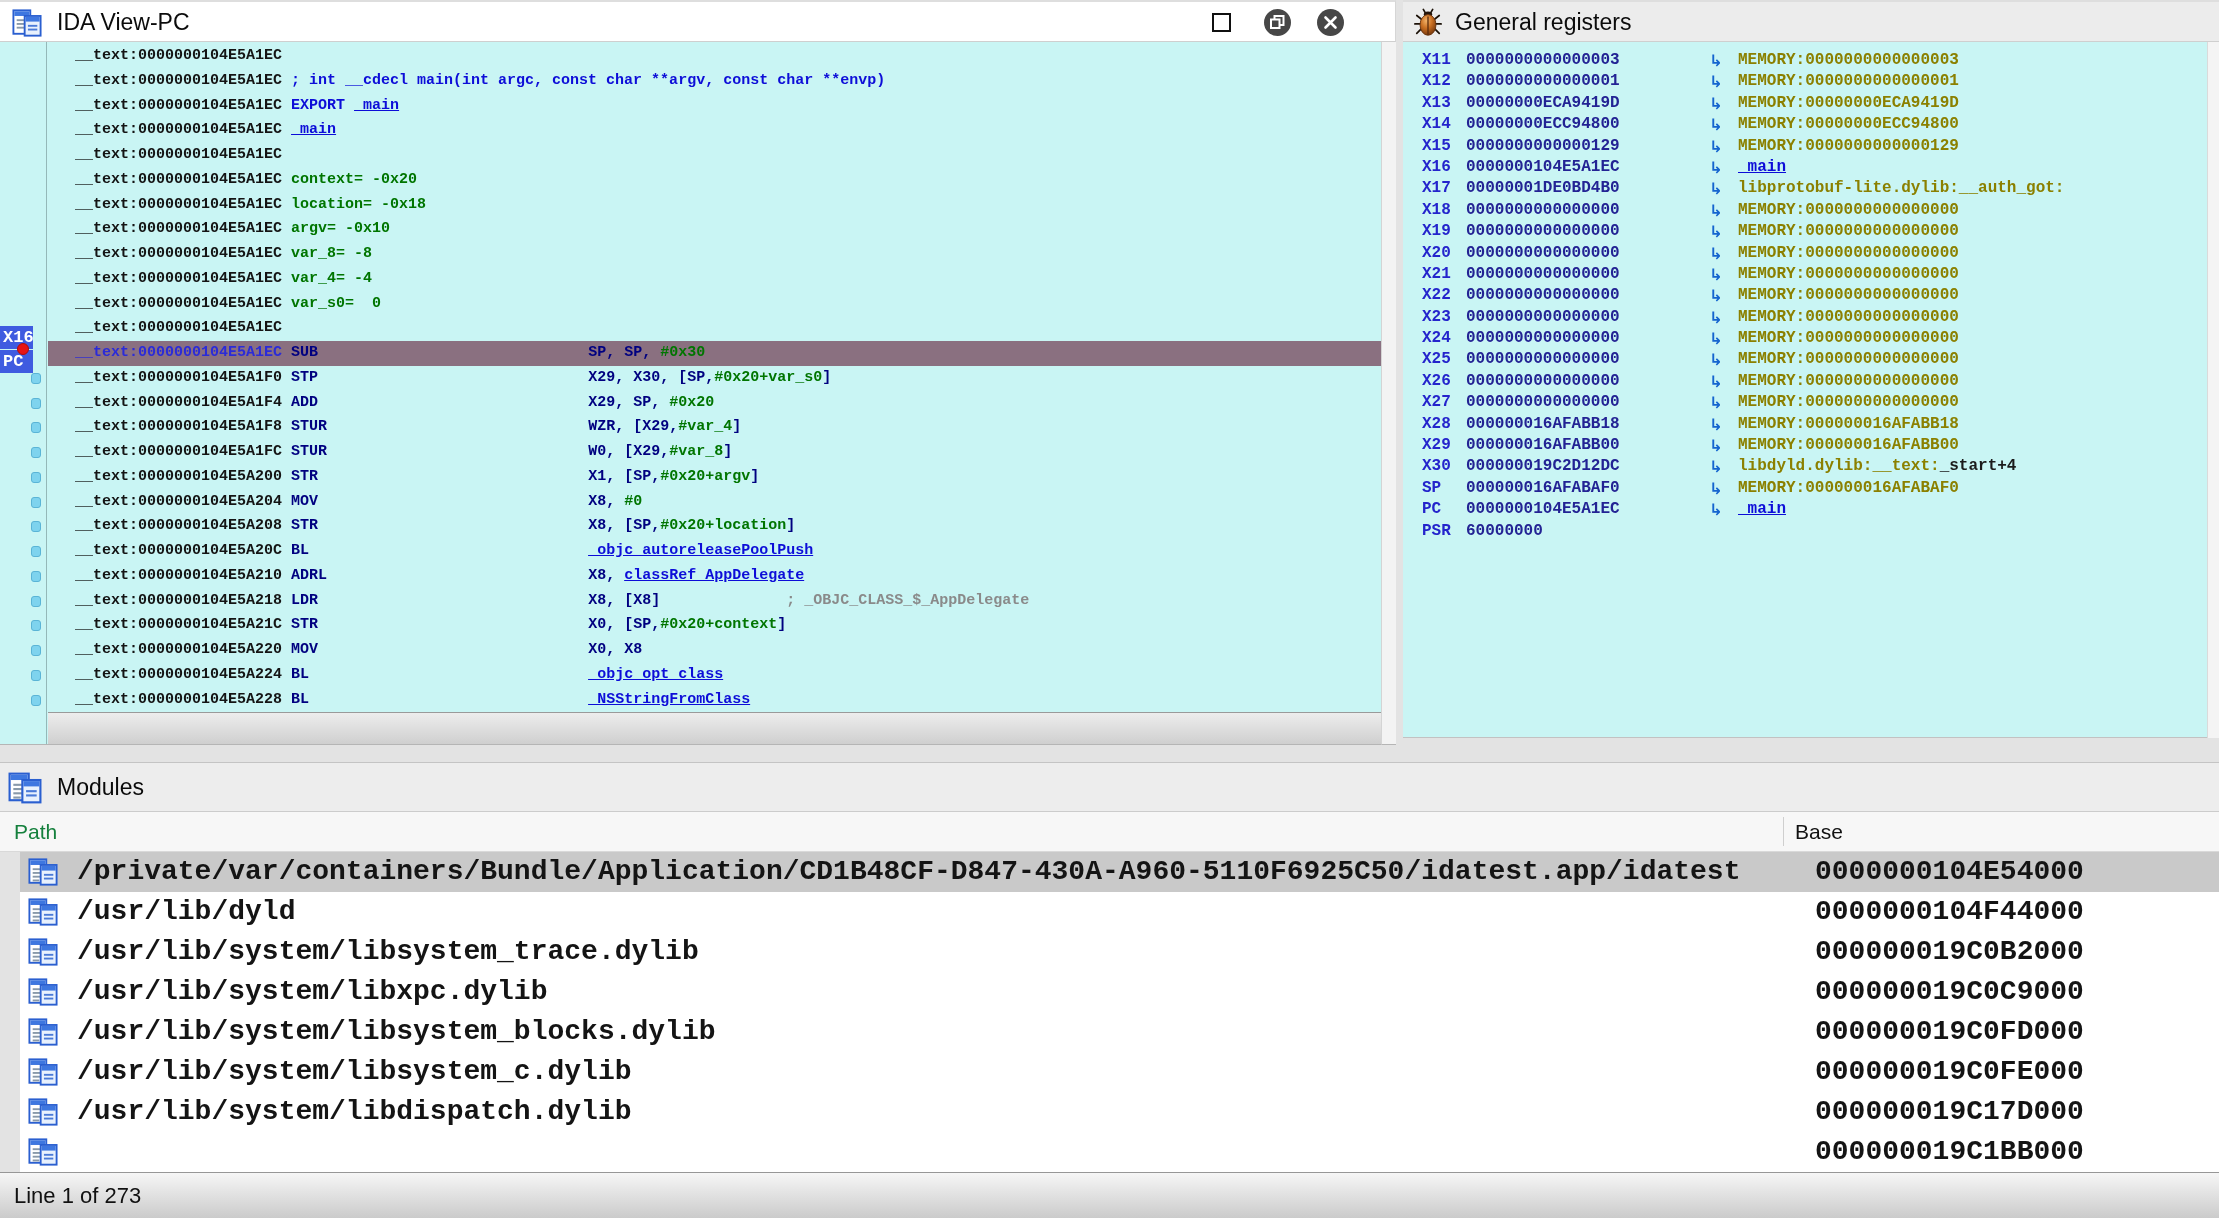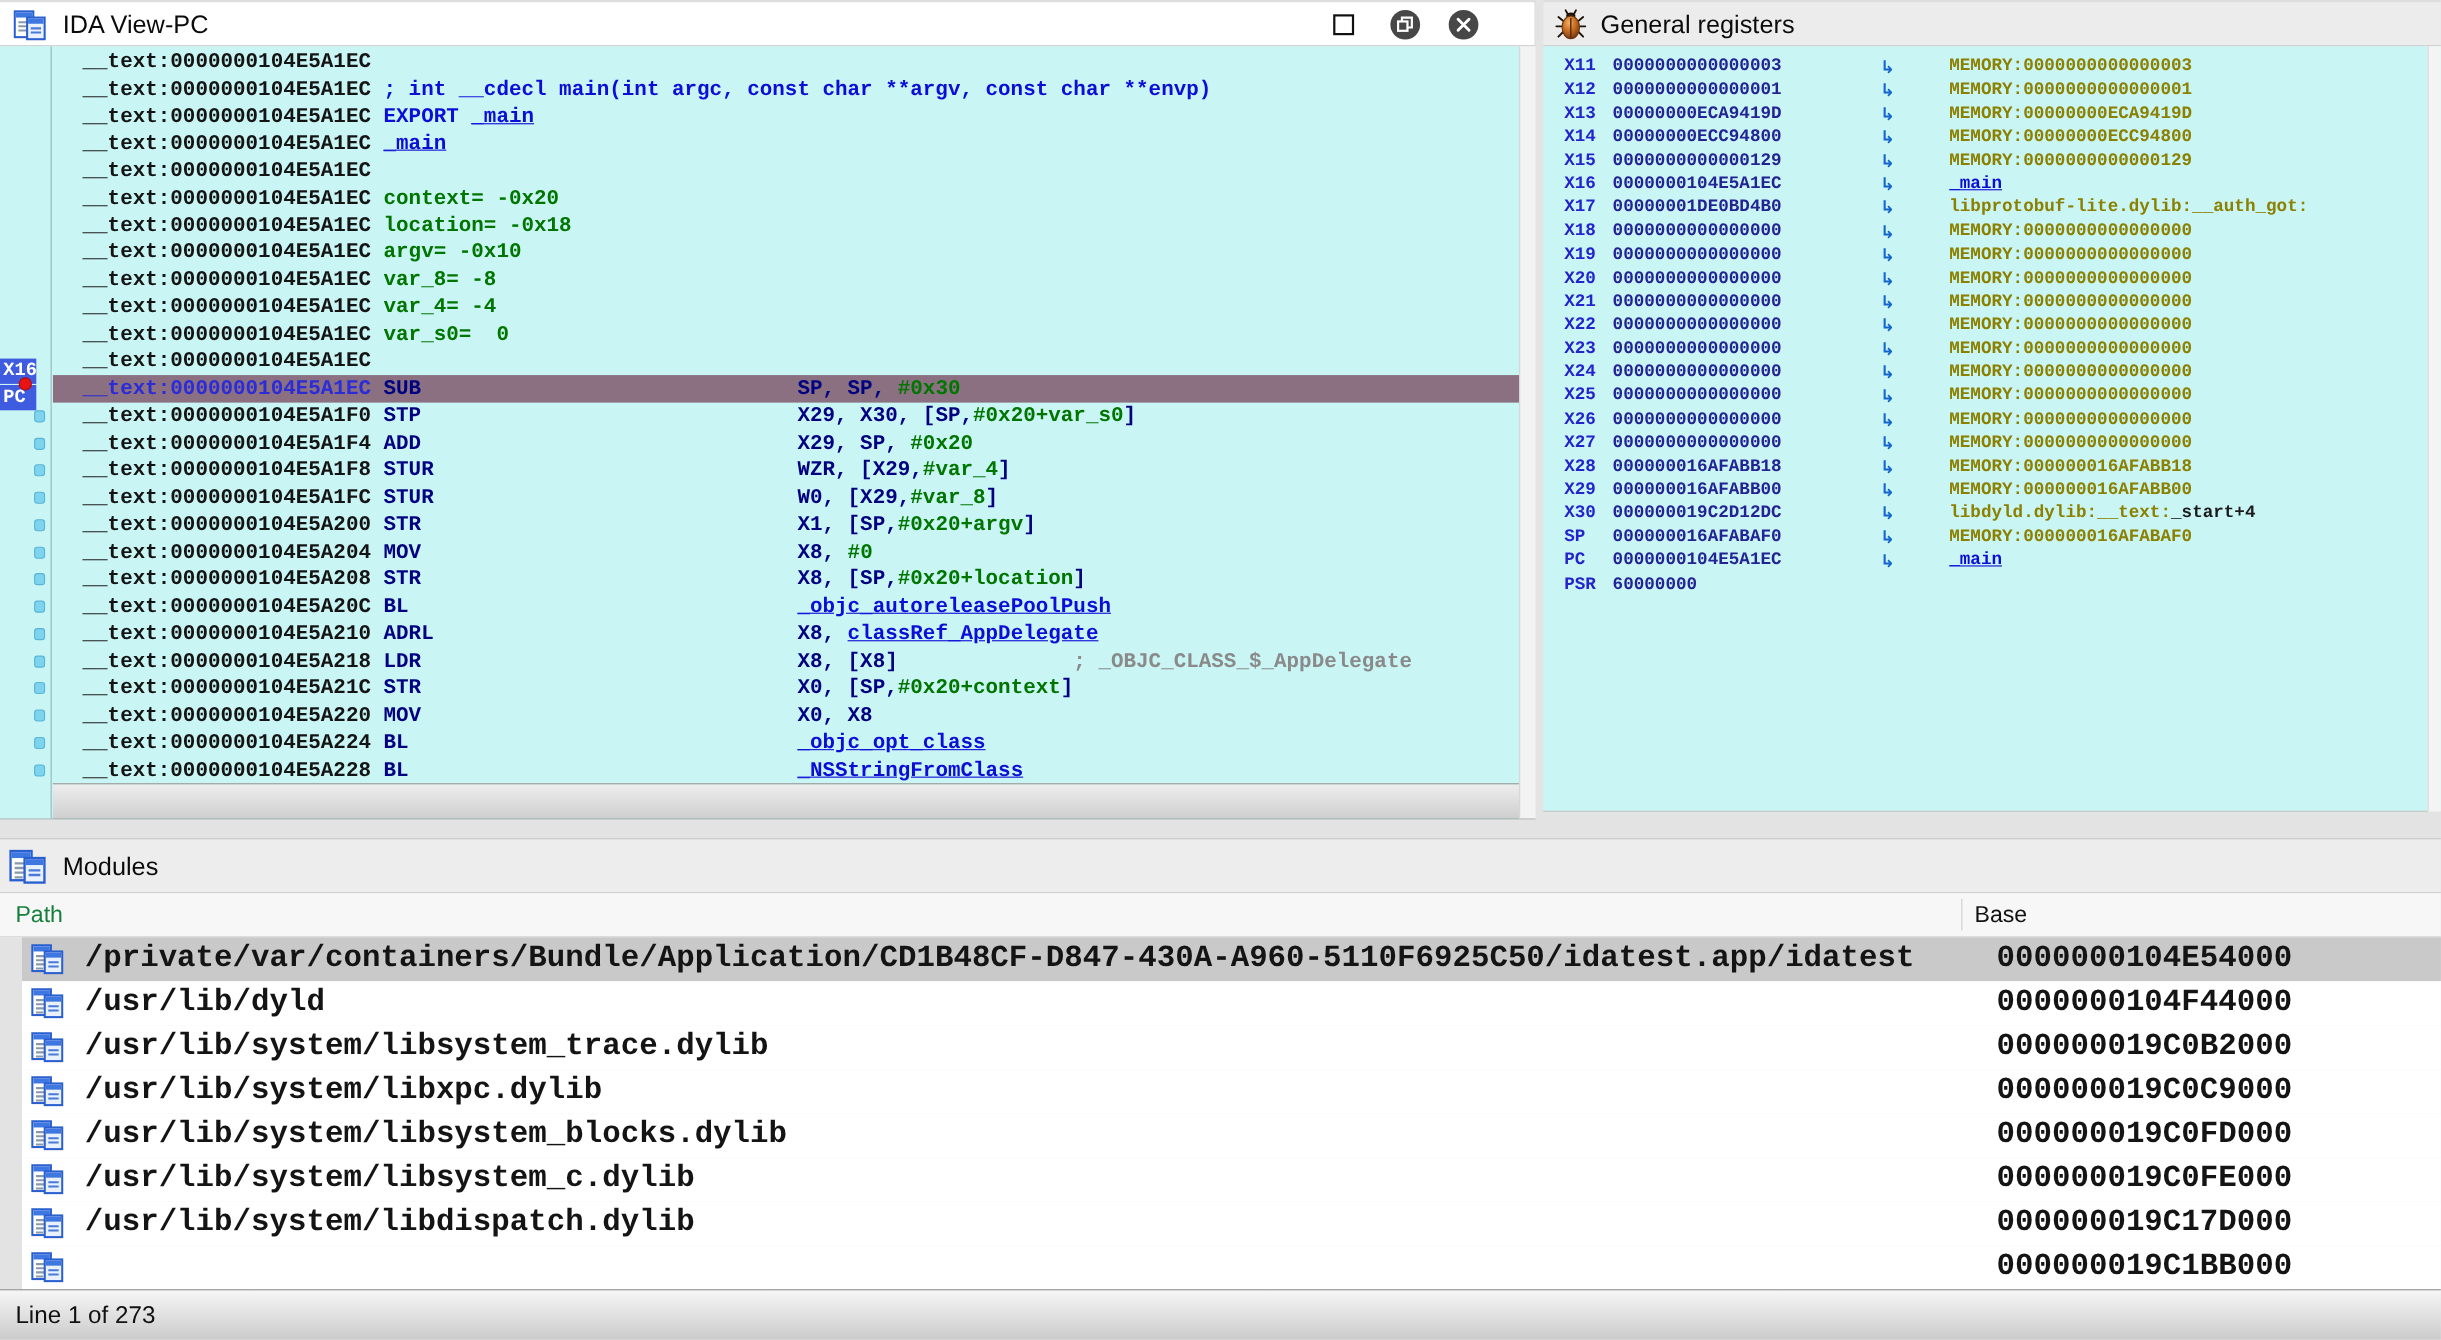--- a/index.html
+++ b/index.html
@@ -51,21 +51,21 @@
   #lbl-pc  { top:308px; }
   #red-dot { position:absolute; left:17px; top:301px; width:12px; height:12px;
              border-radius:50%; background:#e81414; border:1px solid #b20c0c; }
   .gdot { position:absolute; left:31px; width:10px; height:11px; border-radius:3px;
           background:#7ed3ee; border:1px solid #5ab4d6; }
 
   #dlines { position:absolute; left:48px; top:0; right:0; height:670px; overflow:hidden;
             padding-top:2px; }
   .dline { height:24.75px; line-height:24.75px; white-space:pre; padding-left:27px;
            font-family:"Liberation Mono","DejaVu Sans Mono",monospace; font-weight:bold;
-           font-size:19px; }
+           font-size:15px; }
   .dline.hl { background:#8a7080; }
   .s-a  { color:#141414; }
   .s-ah { color:#2b2bd8; }
   .s-i  { color:#000080;font-family:Liberation Mono, monospace; }
   .s-g  { color:#007500; }
   .s-cb { color:#0d0dd8; }
   .s-lk { color:#0d0dd8; text-decoration:underline; }
   .s-gy { color:#8a8a8a; }
   .s-mem { color:#8b8000; }
   .s-drk { color:#1b1b1b; }
@@ -90,21 +90,21 @@
                  padding-top:8px; }
   #reg-scrollbar { position:absolute; right:0; top:42px; width:12px; height:696px;
                    background:#f4f4f4; border-left:1px solid #dadada; }
   .rrow { display:flex; height:21.4px; line-height:21.4px; padding-left:19px;
           font-family:"Liberation Mono","DejaVu Sans Mono",monospace; font-weight:bold;
           font-size:16px; white-space:pre; }
   .rname { width:44px; color:#2424cc; flex:none; }
   .rval  { width:228px; color:#232394; flex:none; }
   .rarrow { width:44px; flex:none; text-align:center;
             font-family:"DejaVu Sans",sans-serif; color:#1565cf; }
-  .rtarget { flex:1; overflow:hidden; white-space:pre;margin-left:34px; }
+  .rtarget { flex:1; overflow:hidden; white-space:pre; }
 
   
   #modules-panel { position:absolute; left:0; top:762px; width:2219px; height:456px;padding-left:40px; }
   #mod-titlebar { position:absolute; left:0; top:0; width:2219px; height:50px;
                   background:#ededed; border-top:1px solid #c4c4c4; border-bottom:1px solid #cccccc; }
   #mod-titlebar .ticon { left:8px; top:8px; width:34px; height:34px; }
   #mod-titlebar .ttext { left:57px; height:48px; line-height:48px; }
   #mod-header { position:absolute; left:0; top:50px; width:2219px; height:40px;
                 background:#f7f7f7; border-bottom:1px solid #d9d9d9; }
   .col-path { position:absolute; left:14px; top:0; height:40px; line-height:40px; font-size:21px; color:#15803d; }

